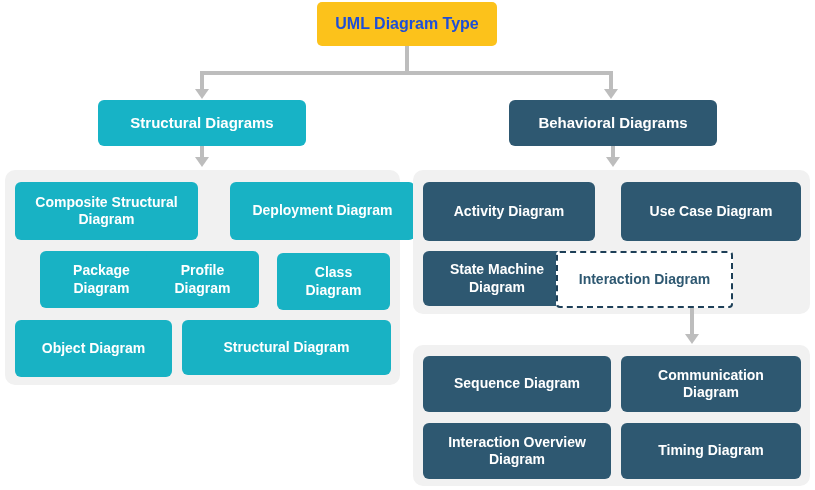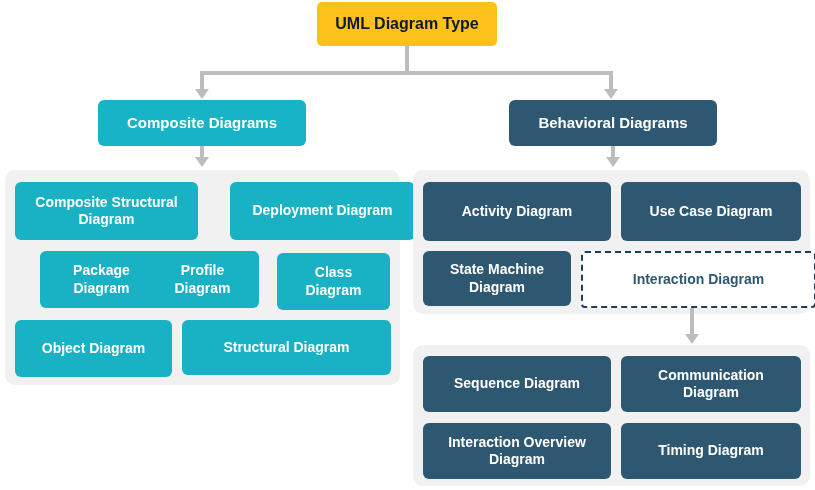--- a/index.html
+++ b/index.html
@@ -28,21 +28,21 @@
     text-align: center;
     border-radius: 6px;
     font-weight: bold;
     line-height: 1.22;
     color: #ffffff;
     padding: 4px 8px;
   }
 
   .node-root {
     background: #fcc21b;
-    color: #0f172a;
+    color: #1d4ed8;
     font-size: 16px;
     border-radius: 5px;
   }
 
   .node-teal      { background: #18b2c4; font-size: 14px; }
   .node-teal-hdr  { background: #17b3c6; font-size: 15px; }
   .node-navy      { background: #2e5871; font-size: 14px; }
   .node-navy-hdr  { background: #2e5871; font-size: 15px; }
 
   .node-dashed {
@@ -83,21 +83,21 @@
 
   <div class="node node-root" style="left:317px; top:2px; width:180px; height:44px;">UML Diagram Type</div>
 
   <div class="line-v" style="left:405px; top:46px; width:4px; height:27px;"></div>
   <div class="line-h" style="left:200px; top:71px; width:413px; height:4px;"></div>
   <div class="line-v" style="left:200px; top:71px; width:4px; height:20px;"></div>
   <div class="arrow-down" style="left:195px; top:89px;"></div>
   <div class="line-v" style="left:609px; top:71px; width:4px; height:20px;"></div>
   <div class="arrow-down" style="left:604px; top:89px;"></div>
 
-  <div class="node node-teal-hdr" style="left:98px; top:100px; width:208px; height:46px;">Composite Diagrams</div>
+  <div class="node node-teal-hdr" style="left:98px; top:100px; width:208px; height:46px;">Structural Diagrams</div>
 
   <div class="node node-navy-hdr" style="left:509px; top:100px; width:208px; height:46px;">Behavioral Diagrams</div>
 
   <div class="line-v" style="left:200px; top:146px; width:4px; height:13px;"></div>
   <div class="arrow-down" style="left:195px; top:157px;"></div>
 
   <div class="line-v" style="left:611px; top:146px; width:4px; height:13px;"></div>
   <div class="arrow-down" style="left:606px; top:157px;"></div>
 
   <div class="panel" style="left:5px; top:170px; width:395px; height:215px;">
@@ -113,27 +113,27 @@
 
   <div class="node node-teal" style="left:277px; top:253px; width:113px; height:57px;">Class Diagram</div>
 
   <div class="node node-teal" style="left:15px; top:320px; width:157px; height:57px;">Object Diagram</div>
 
   <div class="node node-teal" style="left:182px; top:320px; width:209px; height:55px;">Structural Diagram</div>
 
   <div class="panel" style="left:413px; top:170px; width:397px; height:144px;">
   </div>
 
-  <div class="node node-navy" style="left:423px; top:182px; width:188px; height:59px;">Activity Diagram</div>
+  <div class="node node-navy" style="left:423px; top:182px; width:172px; height:59px;">Activity Diagram</div>
 
   <div class="node node-navy" style="left:621px; top:182px; width:180px; height:59px;">Use Case Diagram</div>
 
   <div class="node node-navy" style="left:423px; top:251px; width:148px; height:55px;">State Machine Diagram</div>
 
-  <div class="node node-dashed" style="left:581px; top:251px; width:235px; height:57px;">Interaction Diagram</div>
+  <div class="node node-dashed" style="left:556px; top:251px; width:177px; height:57px;">Interaction Diagram</div>
 
   <div class="line-v" style="left:690px; top:308px; width:4px; height:28px;"></div>
   <div class="arrow-down" style="left:685px; top:334px;"></div>
 
   <div class="panel" style="left:413px; top:345px; width:397px; height:141px;">
   </div>
 
   <div class="node node-navy" style="left:423px; top:356px; width:188px; height:56px;">Sequence Diagram</div>
 
   <div class="node node-navy" style="left:621px; top:356px; width:180px; height:56px;">Communication Diagram</div>

